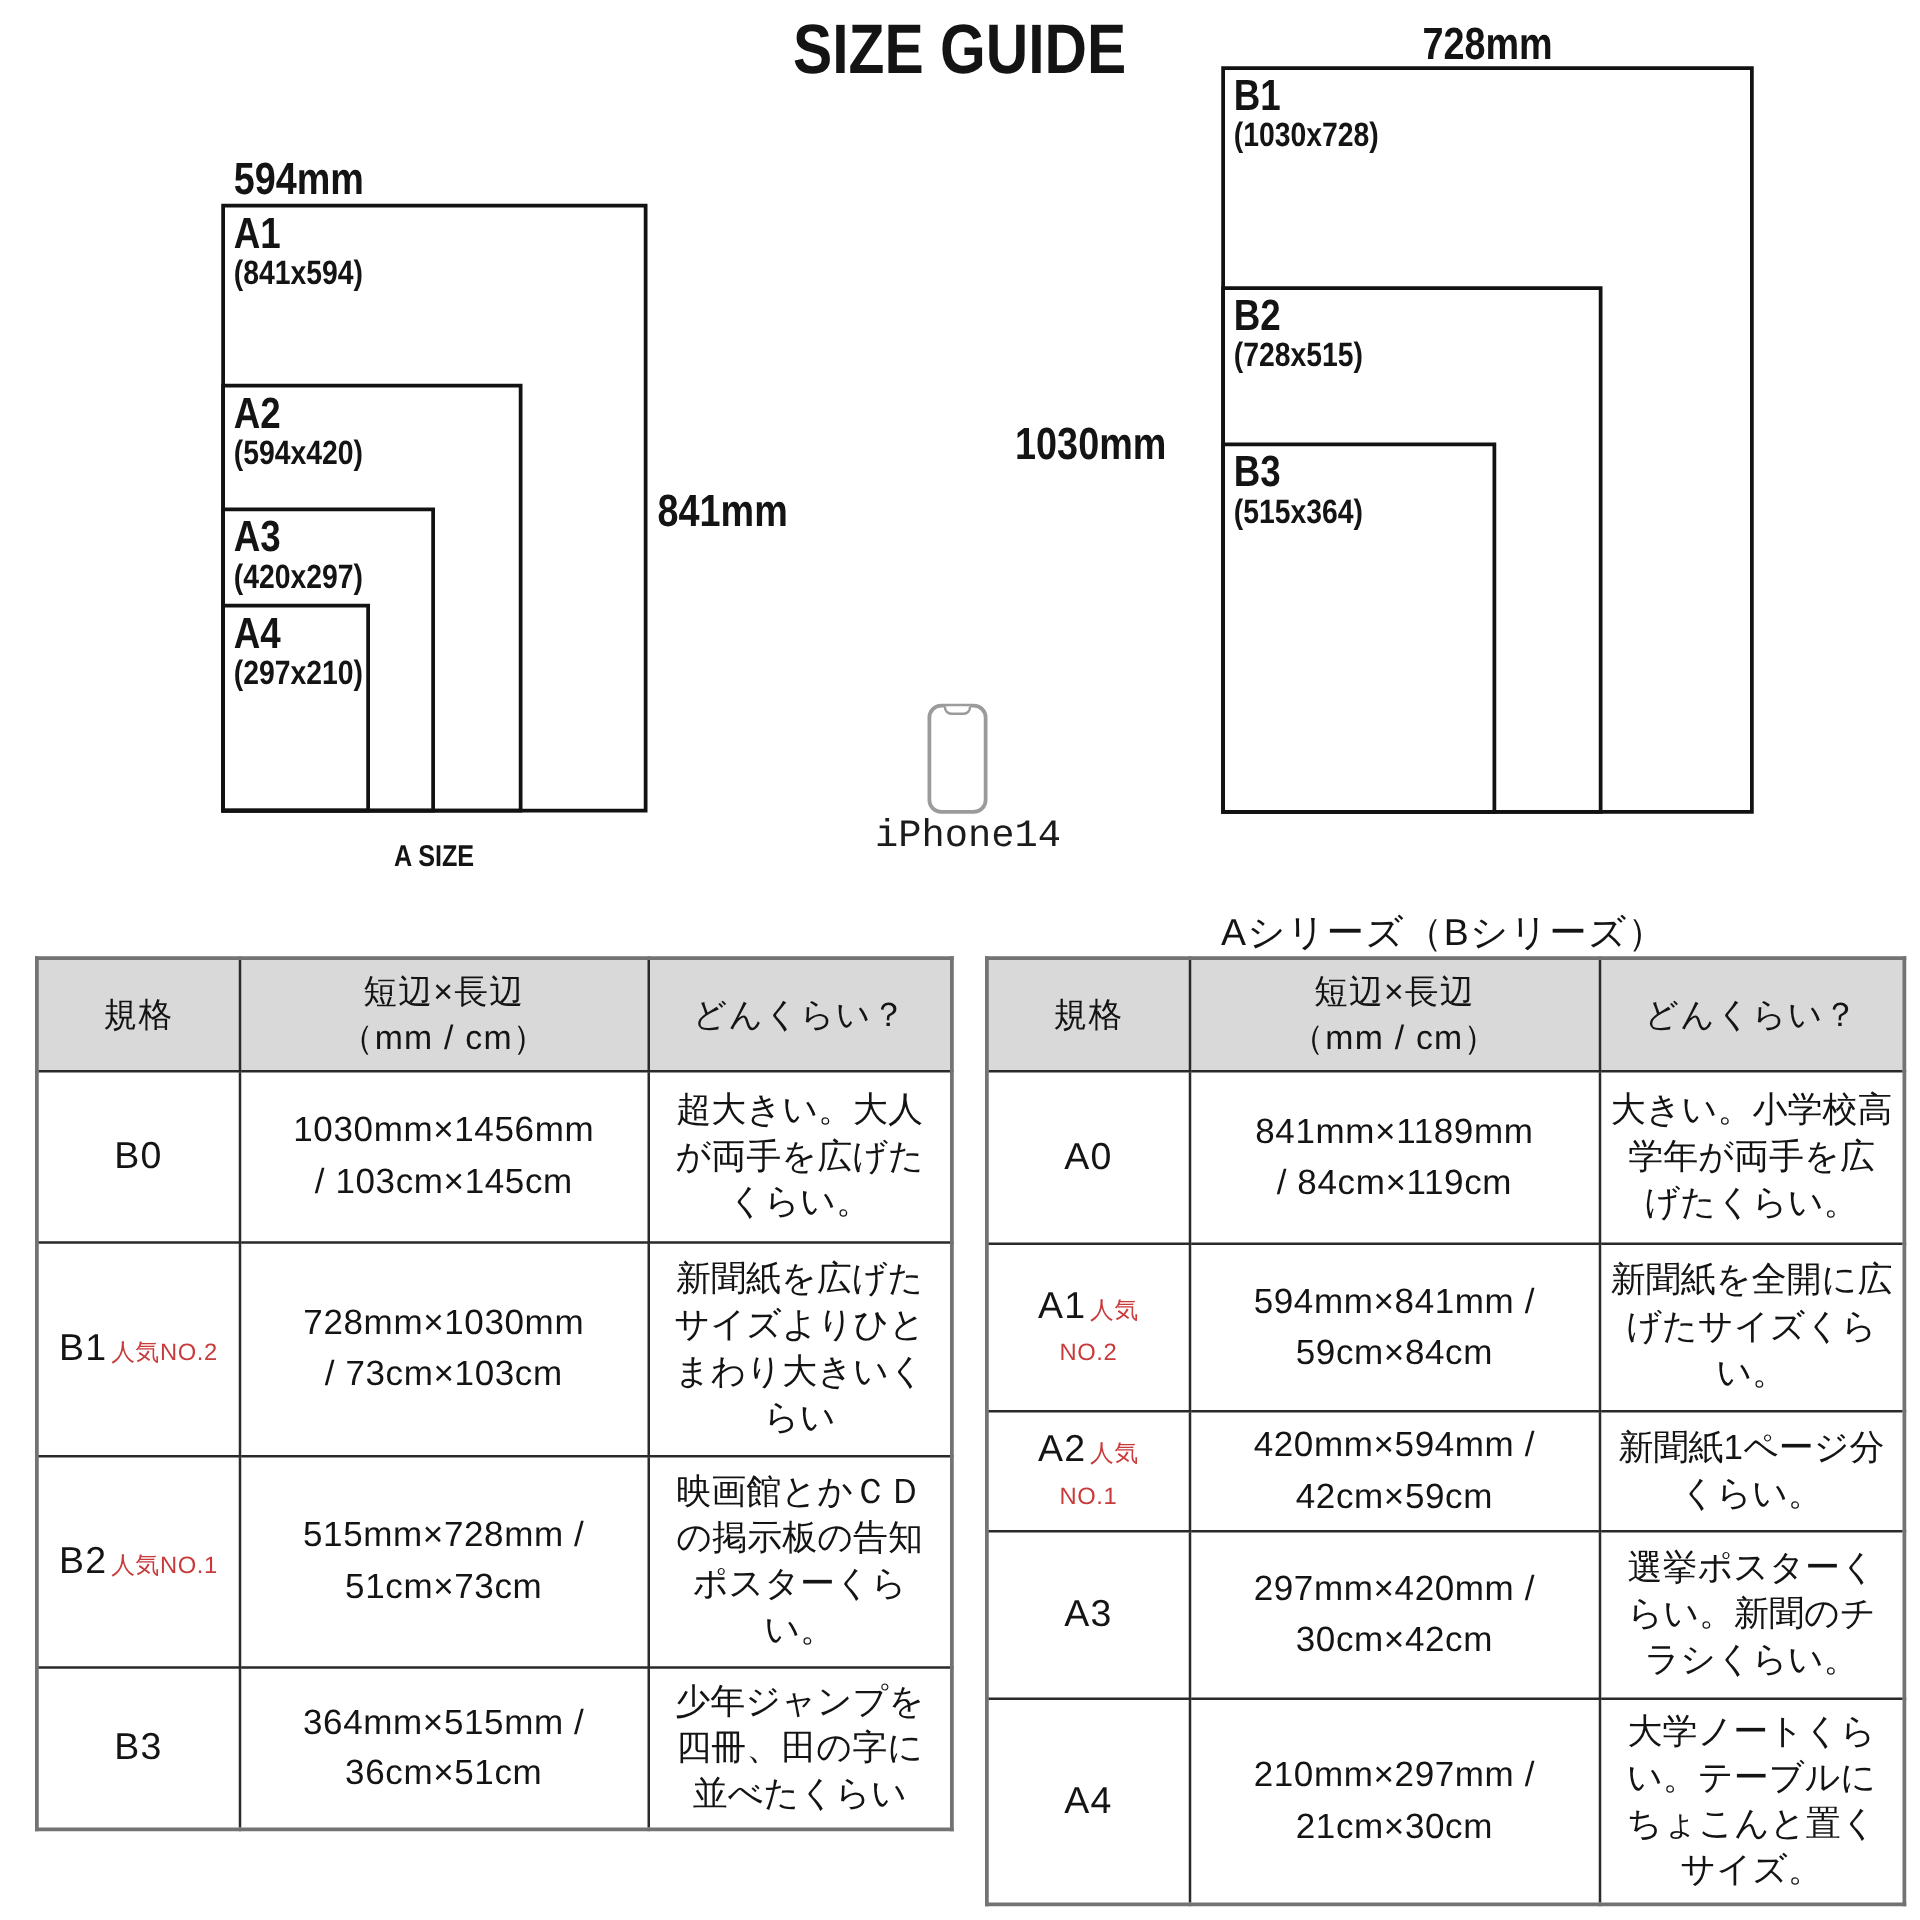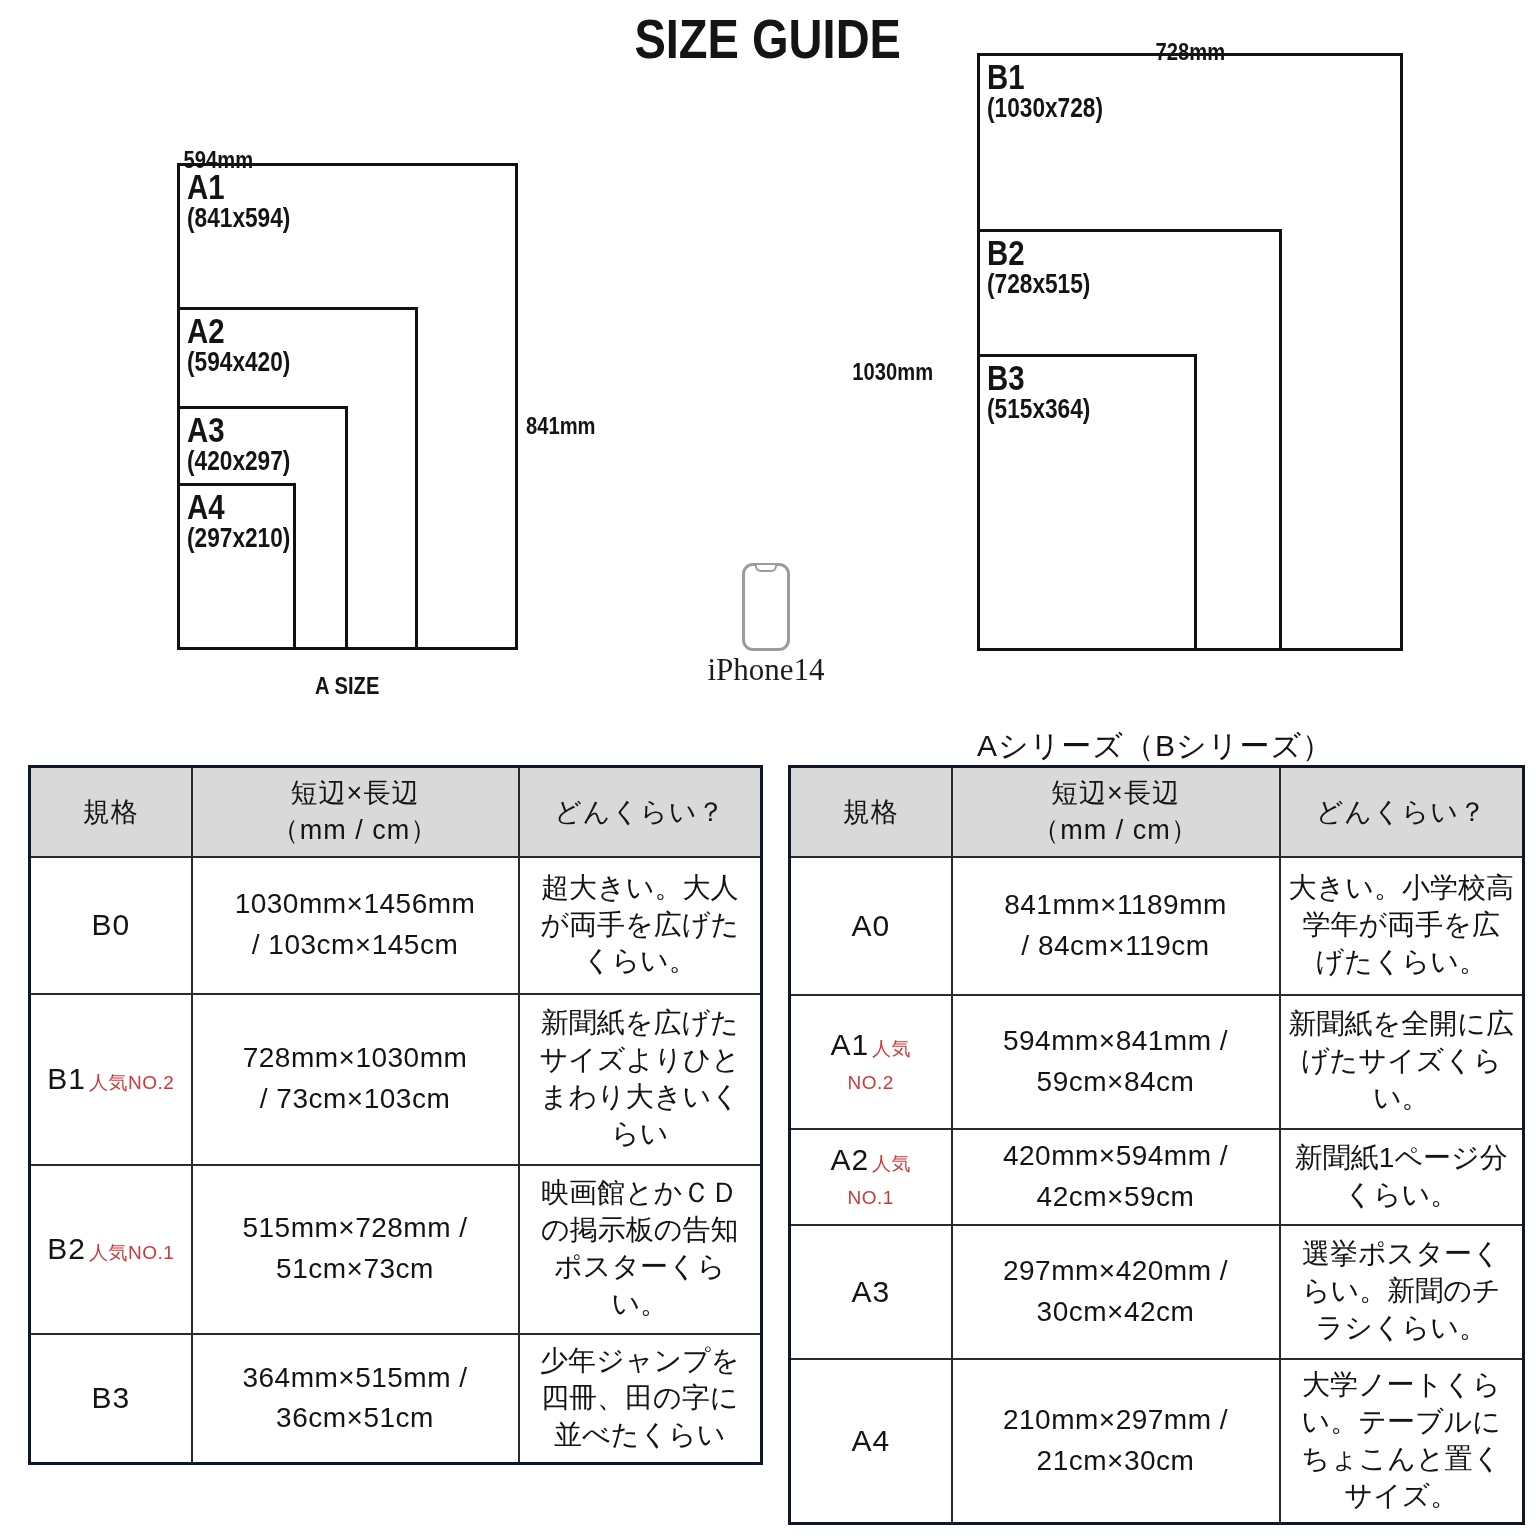--- a/index.html
+++ b/index.html
@@ -11,21 +11,21 @@
   .condensed-r{display:inline-block;transform:scaleX(0.84);transform-origin:right center;white-space:nowrap;}
 
   
   #main-title{left:0;right:0;top:6px;text-align:center;font-size:56px;font-weight:800;letter-spacing:0px;}
 
   
   .sheet{position:absolute;border:3px solid #121212;box-sizing:border-box;background:transparent;}
   .sheet-label{position:absolute;top:3px;left:7px;line-height:1.02;font-weight:700;}
   .sheet-name{font-size:35px;}
   .sheet-dims{font-size:27px;}
-  .measure{font-weight:700;font-size:24px;margin-top:24px;}
+  .measure{font-weight:700;font-size:36px;}
   .caption{font-weight:700;font-size:24px;}
 
   
   #sheet-a1{left:177px;top:163px;width:341px;height:487px;}
   #sheet-a2{left:177px;top:307px;width:241px;height:343px;}
   #sheet-a3{left:177px;top:406px;width:171px;height:244px;}
   #sheet-a4{left:177px;top:483px;width:119px;height:167px;}
   #label-a-top{left:177px;width:341px;top:122px;text-align:left;}
   #label-a-side{left:526px;top:388px;}
   #caption-a{left:177px;width:341px;top:672px;text-align:center;}
@@ -36,30 +36,30 @@
   #sheet-b3{left:977px;top:354px;width:220px;height:297px;}
   #label-b-top{left:977px;width:426px;top:14px;text-align:center;}
   #label-b-side{left:753px;width:180px;top:334px;text-align:right;}
   #caption-b{left:977px;width:426px;top:672px;text-align:center;}
 
   
   #phone{left:742px;top:563px;width:48px;height:88px;border:3px solid #9b9b9b;border-radius:11px;box-sizing:border-box;background:#ffffff;}
   #phone-notch{position:absolute;left:50%;top:-1px;transform:translateX(-50%);width:22px;height:7px;
                border:2px solid #9b9b9b;border-top:none;border-radius:0 0 6px 6px;box-sizing:border-box;background:#fff;}
   #phone-label{left:700px;top:652px;width:132px;text-align:center;
-               font-family:Liberation Serif, serif;font-size:31px;color:#1c1c1c;}
+               font-family:Liberation Mono, monospace;font-size:31px;color:#1c1c1c;}
 
   
   .tbl-title{font-size:30px;font-weight:500;text-align:center;letter-spacing:1px;}
   #title-table-b{left:28px;width:732px;top:726px;}
   #title-table-a{left:788px;width:734px;top:726px;}
 
   .sizetable{border-collapse:collapse;table-layout:fixed;background:#fff;}
   .sizetable td,.sizetable th{border:2px solid #2a2a2a;vertical-align:middle;padding:4px 8px;box-sizing:border-box;}
-  .sizetable{border:3px solid #0f172a;}
+  .sizetable{border:3px solid #737373;}
   .sizetable th{background:#d9d9d9;font-size:27px;font-weight:500;text-align:center;letter-spacing:1px;height:90px;line-height:1.35;}
   #wrap-table-b{left:28px;top:765px;width:732px;}
   #wrap-table-a{left:788px;top:765px;width:734px;}
   #table-b,#table-a{width:100%;}
 
   .col-size{text-align:center;font-size:30px;letter-spacing:1px;}
   .size-name{white-space:nowrap;}
   .badge{color:#c93a3a;font-size:19px;font-weight:500;margin-left:3px;letter-spacing:0.5px;}
   .col-dims{text-align:center;font-size:28px;letter-spacing:0.5px;line-height:1.45;}
   .col-desc{text-align:center;font-size:28px;line-height:1.32;padding:4px 9px;border-radius:14px;}

